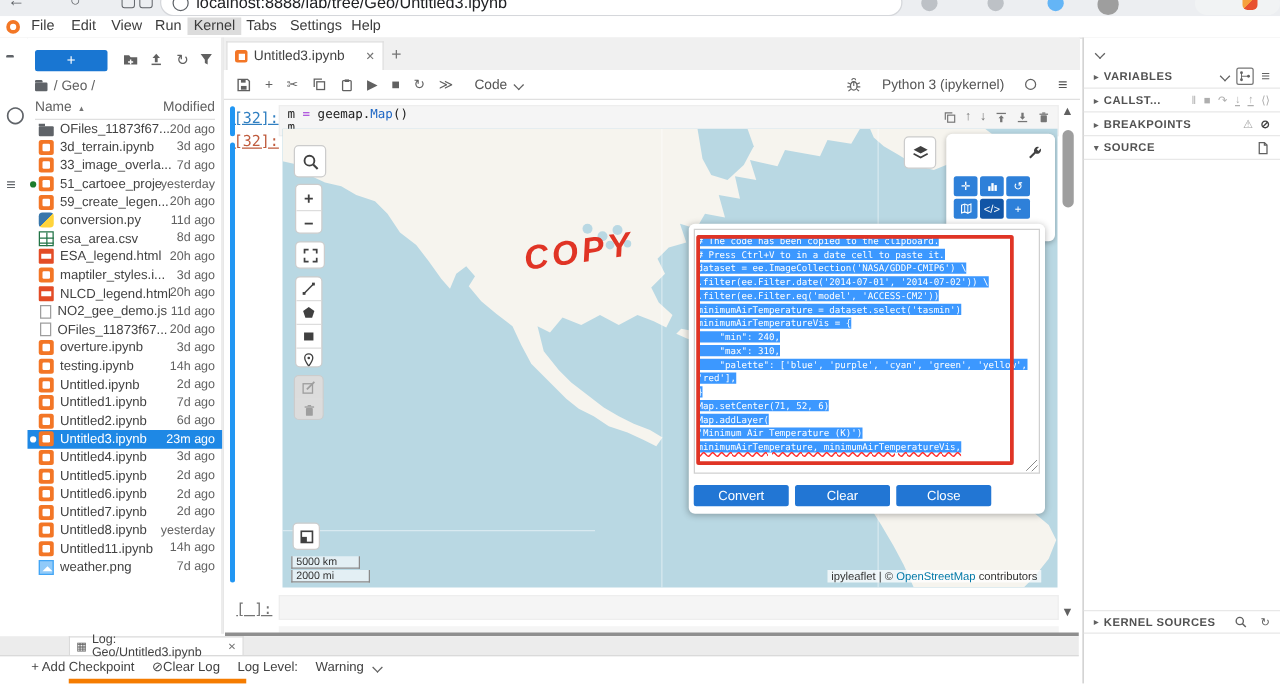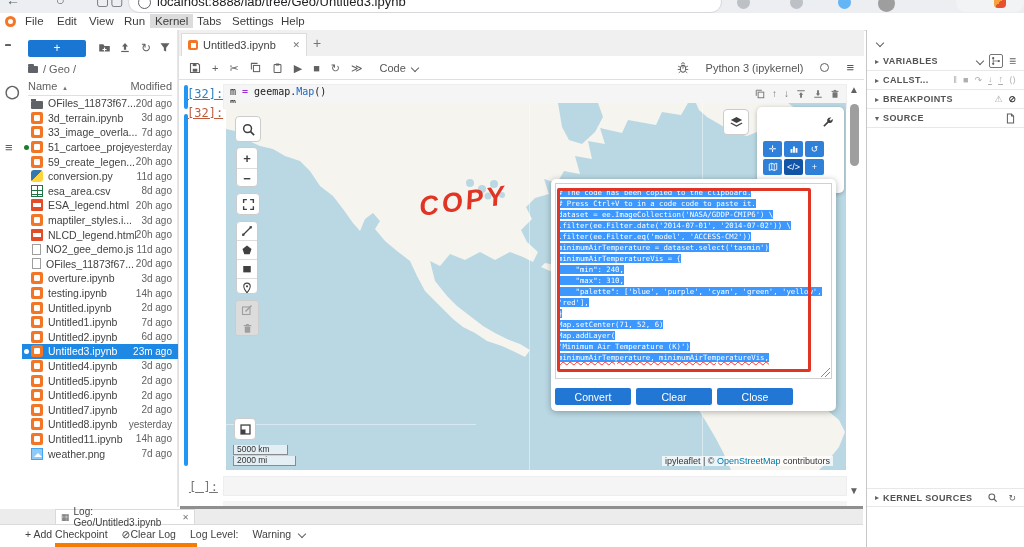--- a/index.html
+++ b/index.html
@@ -690,21 +690,21 @@
               </div>
             <div class="gmb active">&lt;/&gt;</div>
             <div class="gmb">+</div>
           </div>
         </div>
 
         <div id="popup">
           <div id="popup-text">
 
           <div class="cline"><span class="sel"># The code has been copied to the clipboard.</span></div>
-              <div class="cline"><span class="sel"># Press Ctrl+V to in a code code to paste it.</span></div>
+              <div class="cline"><span class="sel"># Press Ctrl+V to in a date cell to paste it.</span></div>
               <div class="cline"><span class="sel">dataset = ee.ImageCollection('NASA/GDDP-CMIP6') \</span></div>
               <div class="cline"><span class="sel">.filter(ee.Filter.date('2014-07-01', '2014-07-02')) \</span></div>
               <div class="cline"><span class="sel">.filter(ee.Filter.eq('model', 'ACCESS-CM2'))</span></div>
               <div class="cline"><span class="sel">minimumAirTemperature = dataset.select('tasmin')</span></div>
               <div class="cline"><span class="sel">minimumAirTemperatureVis = {</span></div>
               <div class="cline"><span class="sel">    "min": 240,</span></div>
               <div class="cline"><span class="sel">    "max": 310,</span></div>
               <div class="cline"><span class="sel">    "palette": ['blue', 'purple', 'cyan', 'green', 'yellow',</span></div>
               <div class="cline"><span class="sel">'red'],</span></div>
               <div class="cline"><span class="sel">}</span></div>

